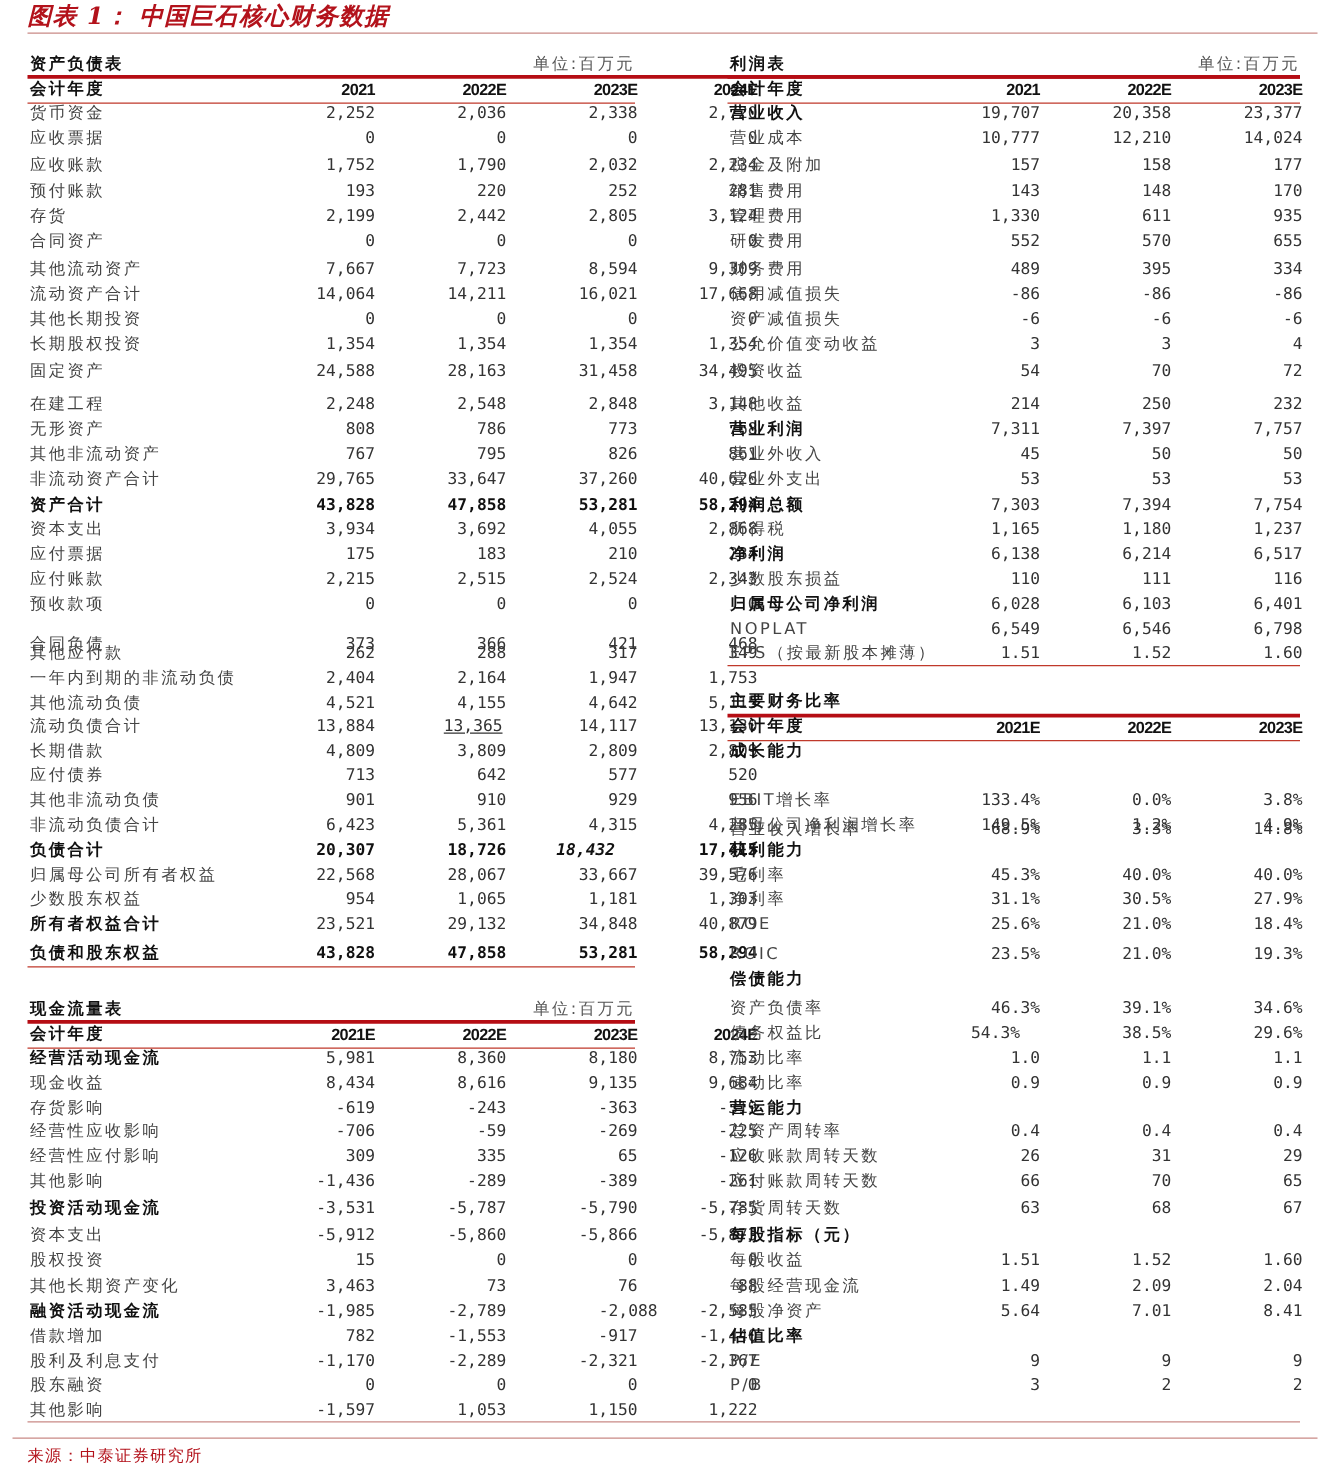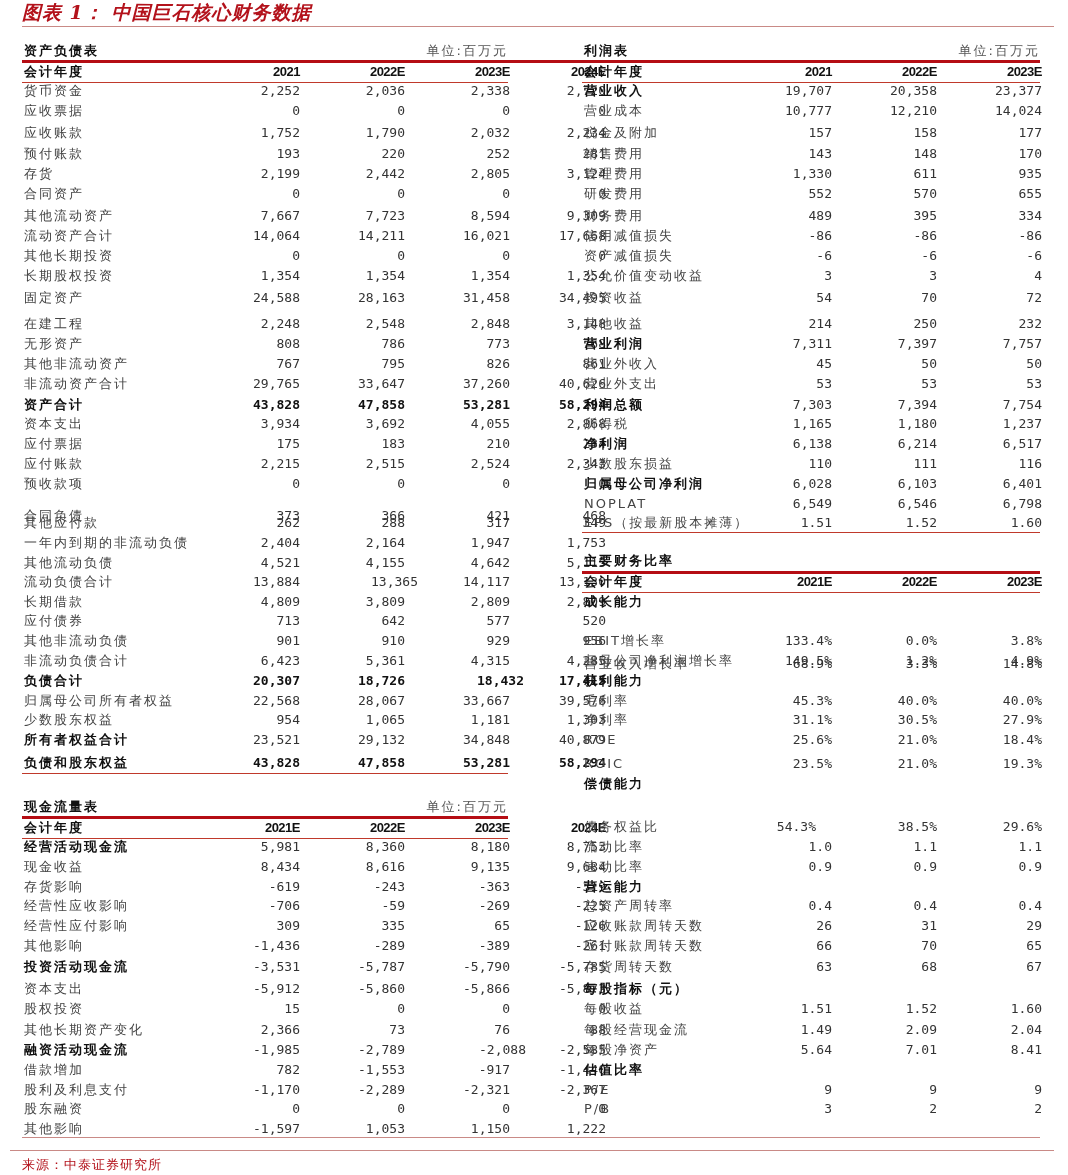--- a/index.html
+++ b/index.html
@@ -204,21 +204,21 @@
     <div class="row" style="top: 513px;">
       <span class="lbl">其他流动负债</span>
       <span class="v" style="left: 188px;">4,521</span>
       <span class="v" style="left: 293px;">4,155</span>
       <span class="v" style="left: 398px;">4,642</span>
       <span class="v" style="left: 494px;">5,115</span>
     </div>
     <div class="row" style="top: 532px;">
       <span class="lbl">流动负债合计</span>
       <span class="v" style="left: 188px;">13,884</span>
-      <span class="v" style="left: 306px;">13,365</span>
+      <span class="v" style="left: 290px; text-decoration: underline;">13,365</span>
       <span class="v" style="left: 398px;">14,117</span>
       <span class="v" style="left: 494px;">13,130</span>
     </div>
     <div class="row" style="top: 552px;">
       <span class="lbl">长期借款</span>
       <span class="v" style="left: 188px;">4,809</span>
       <span class="v" style="left: 293px;">3,809</span>
       <span class="v" style="left: 398px;">2,809</span>
       <span class="v" style="left: 494px;">2,809</span>
     </div>
@@ -240,21 +240,21 @@
       <span class="lbl">非流动负债合计</span>
       <span class="v" style="left: 188px;">6,423</span>
       <span class="v" style="left: 293px;">5,361</span>
       <span class="v" style="left: 398px;">4,315</span>
       <span class="v" style="left: 494px;">4,285</span>
     </div>
     <div class="row bold" style="top: 631px;">
       <span class="lbl">负债合计</span>
       <span class="v" style="left: 188px;">20,307</span>
       <span class="v" style="left: 293px;">18,726</span>
-      <span class="v" style="left: 412px;">18,432</span>
+      <span class="v" style="left: 380px; font-style: italic;">18,432</span>
       <span class="v" style="left: 494px;">17,415</span>
     </div>
     <div class="row" style="top: 651px;">
       <span class="lbl">归属母公司所有者权益</span>
       <span class="v" style="left: 188px;">22,568</span>
       <span class="v" style="left: 293px;">28,067</span>
       <span class="v" style="left: 398px;">33,667</span>
       <span class="v" style="left: 494px;">39,576</span>
     </div>
     <div class="row" style="top: 670px;">
@@ -351,21 +351,21 @@
     </div>
     <div class="row" style="top: 203px;">
       <span class="lbl">股权投资</span>
       <span class="v" style="left: 188px;">15</span>
       <span class="v" style="left: 293px;">0</span>
       <span class="v" style="left: 398px;">0</span>
       <span class="v" style="left: 494px;">0</span>
     </div>
     <div class="row" style="top: 224px;">
       <span class="lbl">其他长期资产变化</span>
-      <span class="v" style="left: 188px;">2,366</span>
+      <span class="v" style="left: 188px;">3,463</span>
       <span class="v" style="left: 293px;">73</span>
       <span class="v" style="left: 398px;">76</span>
       <span class="v" style="left: 494px;">88</span>
     </div>
     <div class="row sec" style="top: 244px;">
       <span class="lbl">融资活动现金流</span>
       <span class="v" style="left: 188px;">-1,985</span>
       <span class="v" style="left: 293px;">-2,789</span>
       <span class="v" style="left: 414px;">-2,088</span>
       <span class="v" style="left: 494px;">-2,585</span>
@@ -631,20 +631,27 @@
     <div class="row" style="top: 202px;">
       <span class="lbl">ROIC</span>
       <span class="v" style="left: 160px;">23.5%</span>
       <span class="v" style="left: 265px;">21.0%</span>
       <span class="v" style="left: 370px;">19.3%</span>
       <span class="v" style="left: 456px;">18.1%</span>
     </div>
     <div class="row sec" style="top: 222px;">
       <span class="lbl">偿债能力</span>
     </div>
+    <div class="row" style="top: 245px;">
+      <span class="lbl">资产负债率</span>
+      <span class="v" style="left: 160px;">46.3%</span>
+      <span class="v" style="left: 265px;">39.1%</span>
+      <span class="v" style="left: 370px;">34.6%</span>
+      <span class="v" style="left: 456px;">29.9%</span>
+    </div>
     <div class="row" style="top: 265px;">
       <span class="lbl">债务权益比</span>
       <span class="v" style="left: 144px;">54.3%</span>
       <span class="v" style="left: 265px;">38.5%</span>
       <span class="v" style="left: 370px;">29.6%</span>
       <span class="v" style="left: 456px;">21.8%</span>
     </div>
     <div class="row" style="top: 285px;">
       <span class="lbl">流动比率</span>
       <span class="v" style="left: 160px;">1.0</span>

